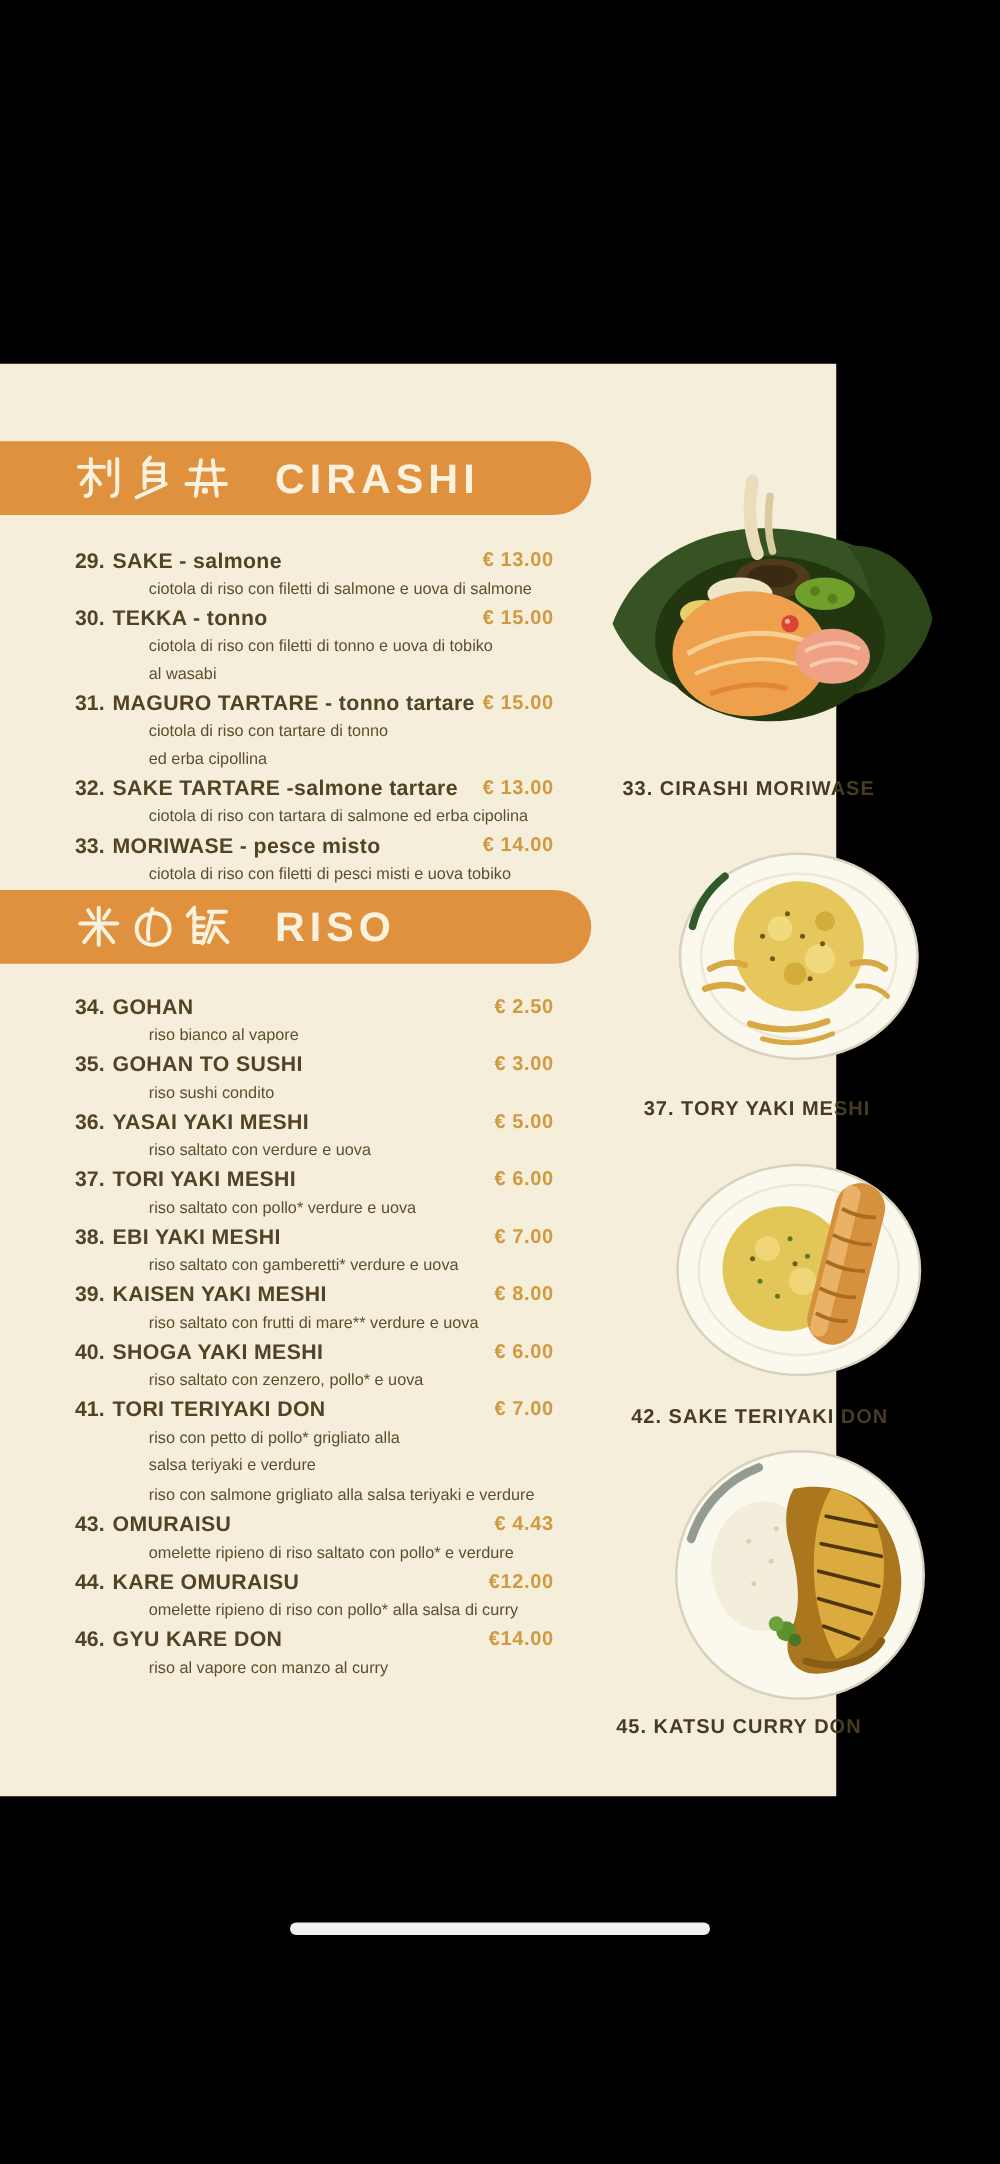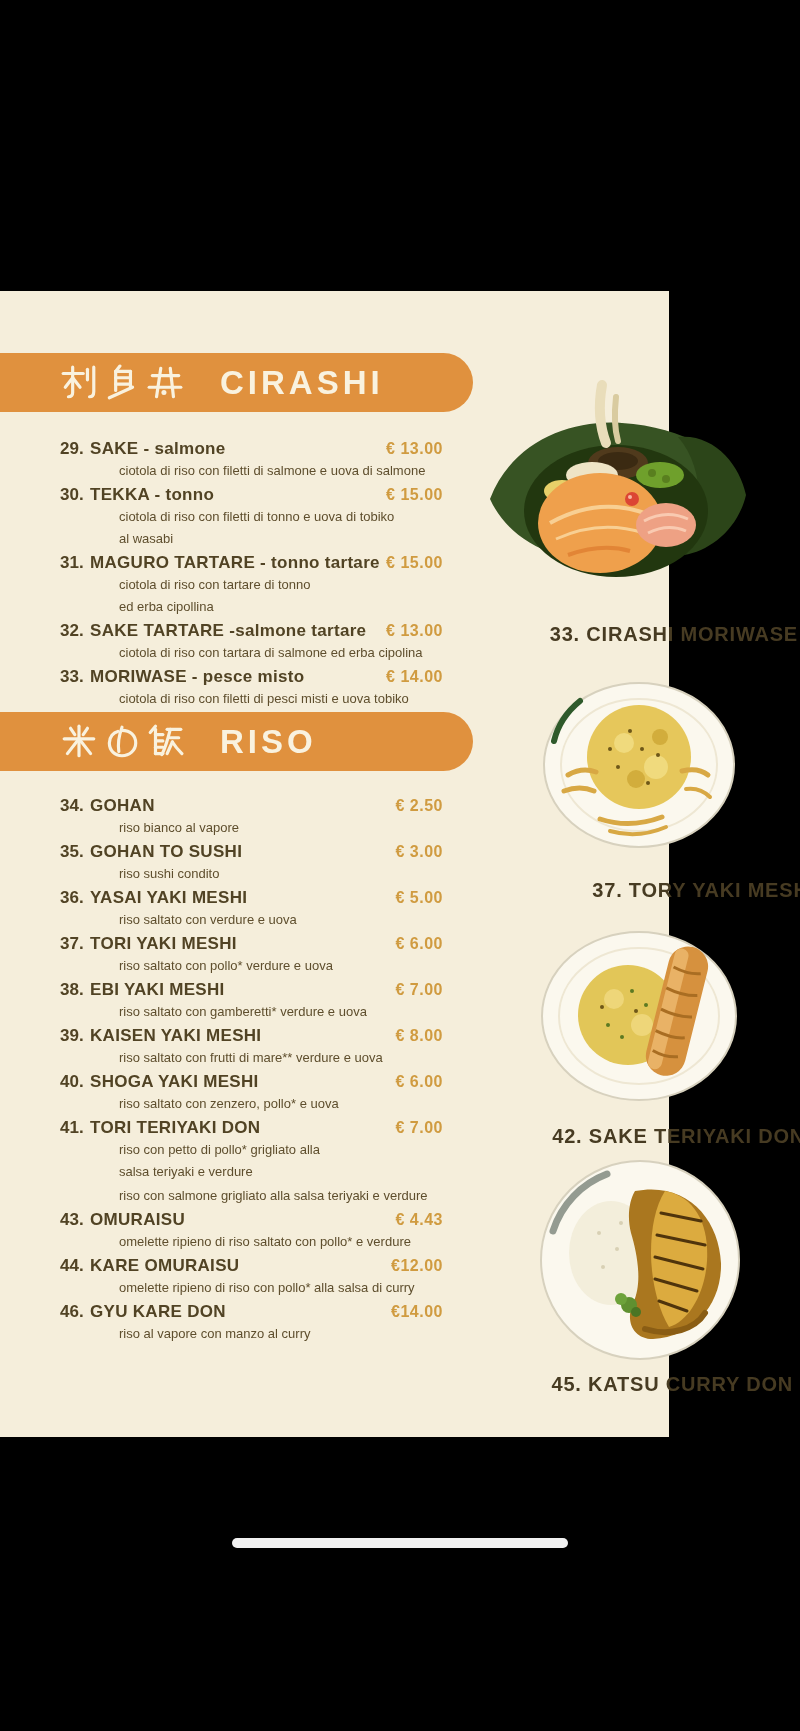--- a/index.html
+++ b/index.html
@@ -26,21 +26,21 @@
   .items{margin-top:26px;}
   .items.riso{margin-top:24px;}
   .item{margin-bottom:2px;}
   .item .row{display:flex;align-items:flex-start;padding:0 17px 0 60px;line-height:22px;}
   .num{flex:0 0 30px;font-size:17px;font-weight:bold;color:var(--title);}
   .name{font-size:17px;font-weight:bold;color:var(--title);letter-spacing:0.3px;white-space:nowrap;}
   .price{margin-left:auto;padding-left:6px;font-size:16px;font-weight:bold;color:var(--price);
          letter-spacing:0.5px;white-space:nowrap;}
   .desc{padding-left:119px;padding-right:6px;font-size:13px;color:var(--desc);line-height:22px;}
   .photo{position:absolute;}
-  .caption{position:absolute;width:300px;text-align:right;font-size:20px;font-weight:bold;
+  .caption{position:absolute;width:300px;text-align:left;font-size:16px;font-weight:bold;
            color:var(--caption);letter-spacing:0.8px;}
   .home-indicator{position:absolute;left:232px;top:1538px;width:336px;height:10px;border-radius:5px;background:#f1f1f1;}
   .ksvg{stroke:var(--bandtext);stroke-width:3;fill:none;stroke-linecap:round;stroke-linejoin:round;}
 </style>
 </head>
 <body>
 
 <div class="screen">
 
   <div class="page">

